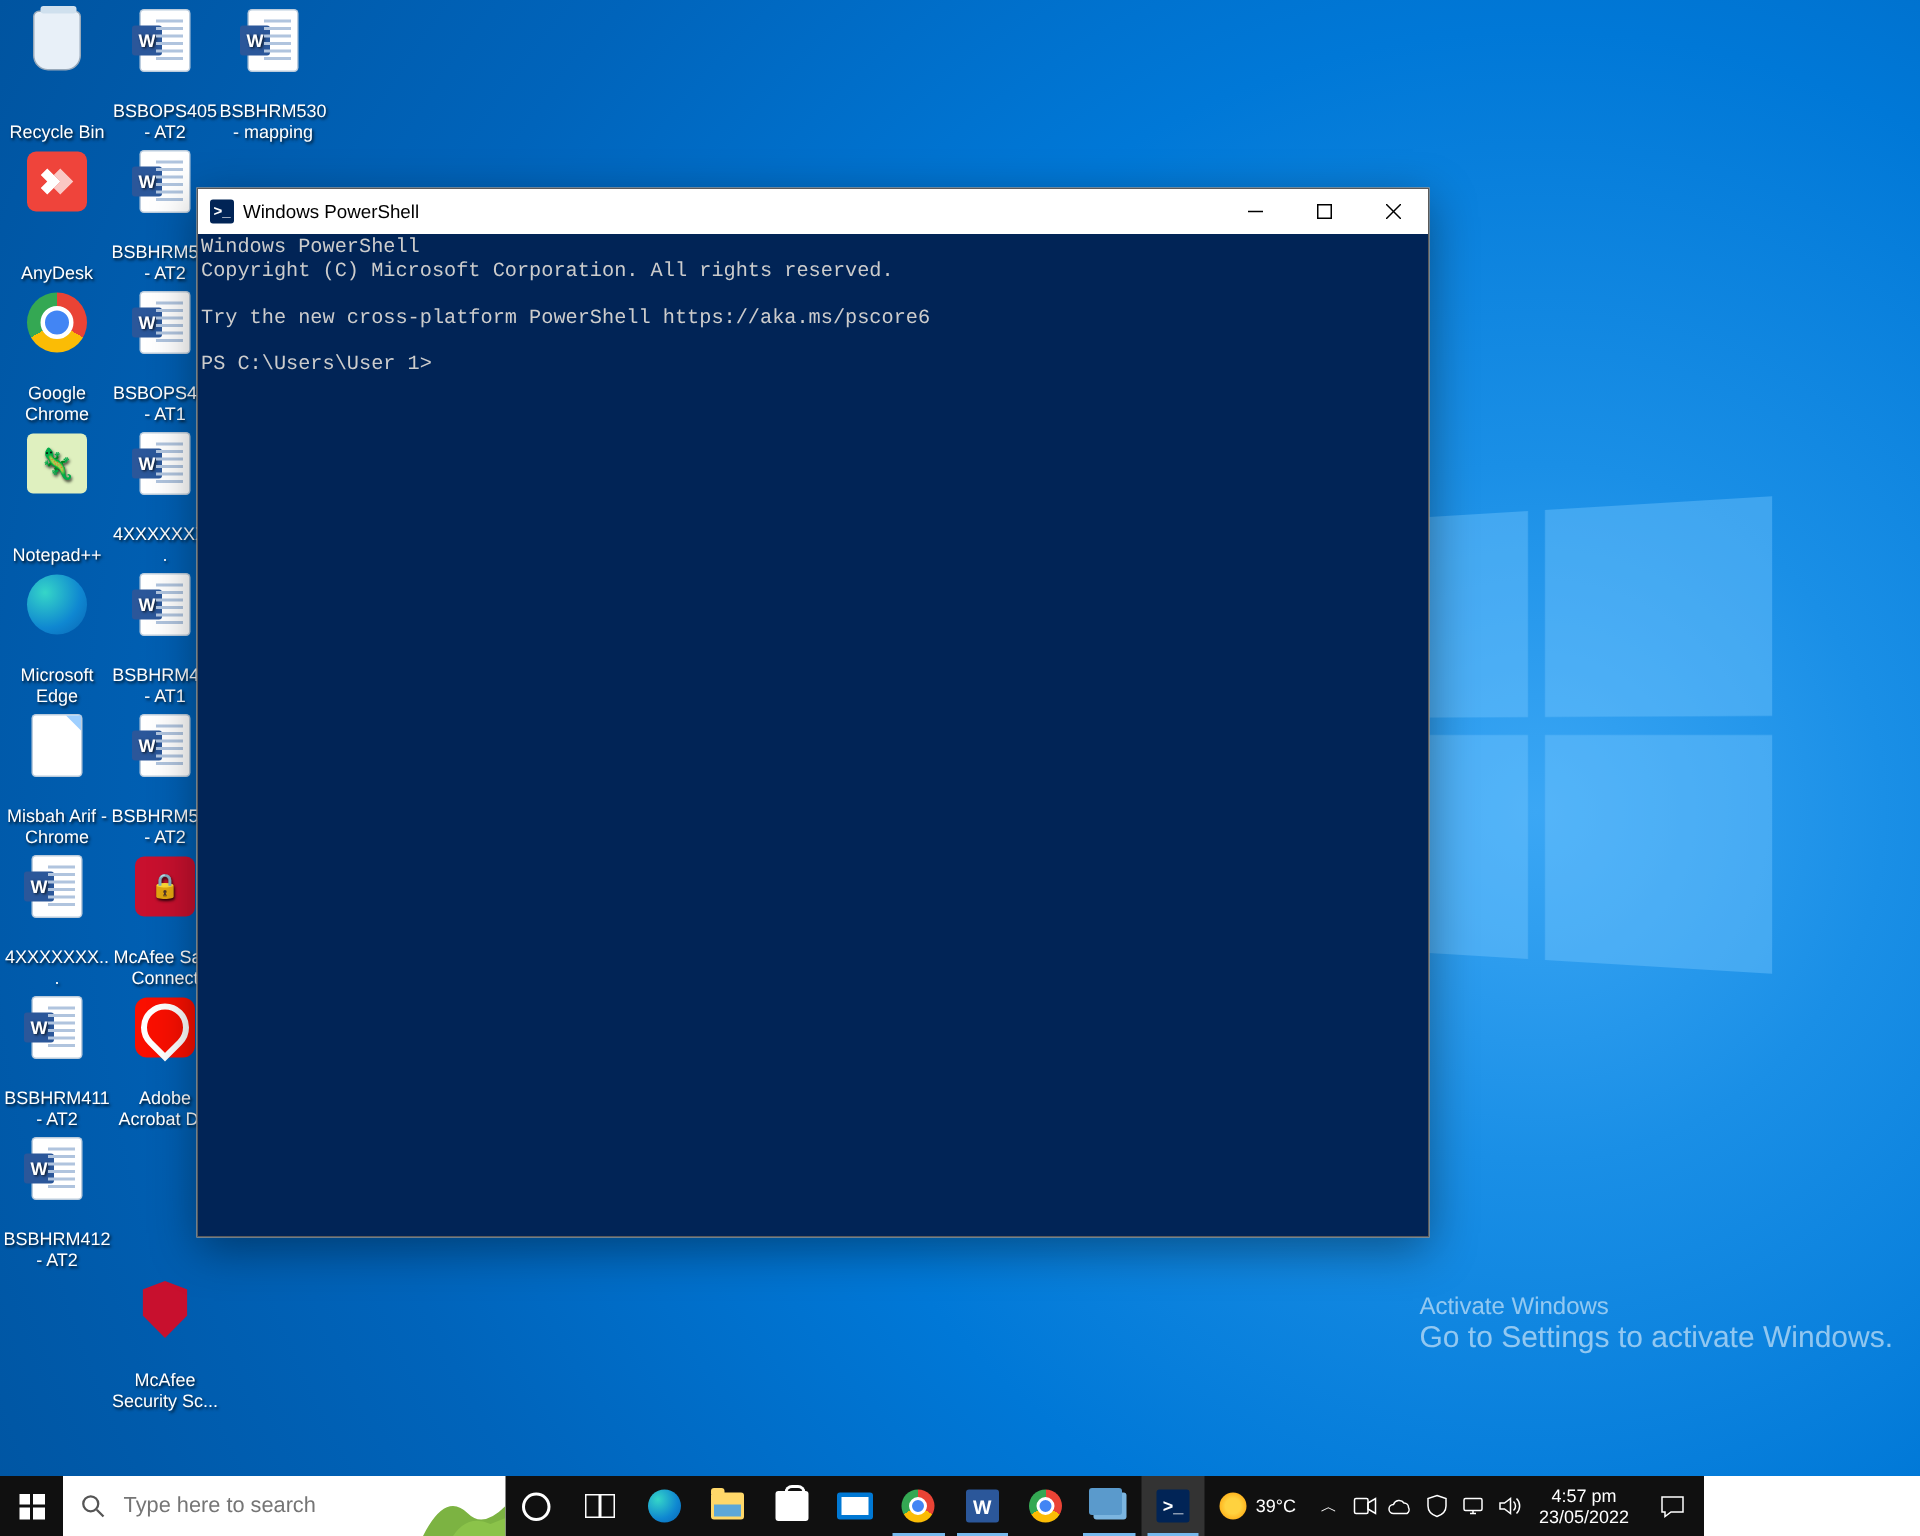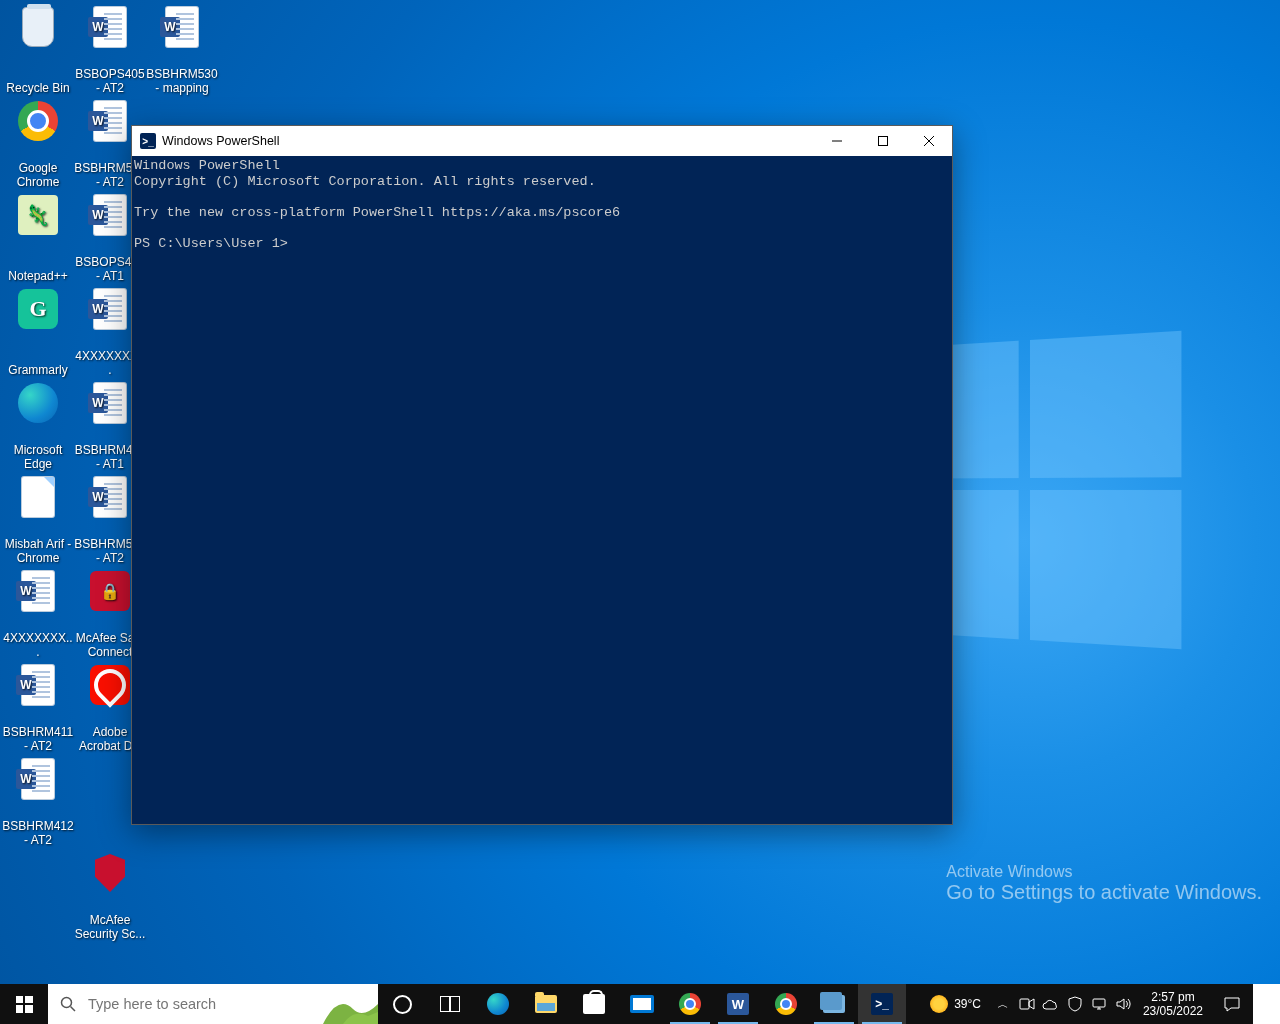--- a/index.html
+++ b/index.html
@@ -129,21 +129,21 @@
   }
   .ps-body::-webkit-scrollbar { width:17px; }
   .ps-body::-webkit-scrollbar-track { background:#f0f0f0; }
   .ps-body::-webkit-scrollbar-thumb { background:#cdcdcd; border:1px solid #a0a0a0; }
   .ps-body::-webkit-scrollbar-button { background:#f0f0f0; height:17px; border:1px solid #ccc;}
   
   
   .taskbar {
     position: absolute;
     left: 0; bottom: 0;
-    width: 1253px;
+    width: 1136px;
     height: 40px;
     background: #101010;
     display: flex;
     align-items: stretch;
     color: #fff;
     font-size: 12px;
   }
   .taskbar .start {
     width: 48px;
     display: flex;
@@ -227,35 +227,40 @@
 
   <div class="icon-col col1">
     <div class="desktop-icon">
         <div class="ico">
           <div class="ic-recycle"></div>
         </div>
         <div class="lbl">Recycle Bin</div>
       </div>
     <div class="desktop-icon">
         <div class="ico">
+          <div class="ic-anydesk">
+            <svg viewBox="0 0 24 24">
+              <path fill="#fff" d="M6 4l8 8-8 8-4-4 4-4-4-4z"></path>
+              <path fill="#fff" opacity=".7" d="M14 4l8 8-8 8-4-4 4-4-4-4z"></path>
+            </svg>
+          </div>
+        </div>
+        <div class="lbl">AnyDesk</div>
+      </div>
+    <div class="desktop-icon">
+        <div class="ico">
           <div class="ic-chrome"></div>
         </div>
         <div class="lbl">Google Chrome</div>
       </div>
     <div class="desktop-icon">
         <div class="ico">
           <div class="ic-npp"></div>
         </div>
         <div class="lbl">Notepad++</div>
-      </div>
-    <div class="desktop-icon">
-        <div class="ico">
-          <div class="ic-gram"></div>
-        </div>
-        <div class="lbl">Grammarly</div>
       </div>
     <div class="desktop-icon">
         <div class="ico">
           <div class="ic-edge"></div>
         </div>
         <div class="lbl">Microsoft Edge</div>
       </div>
     <div class="desktop-icon">
         <div class="ico">
           <div class="ic-file"></div>
@@ -475,21 +480,21 @@
           <line x1="8" y1="11" x2="8" y2="13" stroke="#fff"></line>
         </svg>
       </div>
     <div class="tray-ico">
         <svg width="16" height="16" viewBox="0 0 16 16">
           <path d="M2 6v4h3l4 3V3L5 6z" fill="none" stroke="#fff"></path>
           <path d="M11 5a4 4 0 010 6M13 3a7 7 0 010 10" fill="none" stroke="#fff"></path>
         </svg>
       </div>
     <div class="clock">
-      <span>2:57 pm</span>
+      <span>4:57 pm</span>
       <span>23/05/2022</span>
     </div>
     <div class="notif">
         <svg width="18" height="18" viewBox="0 0 18 18">
           <path d="M2 3h14v10H8l-4 3v-3H2z" fill="none" stroke="#fff"></path>
         </svg>
       </div>
   </div>
 </div>
 

